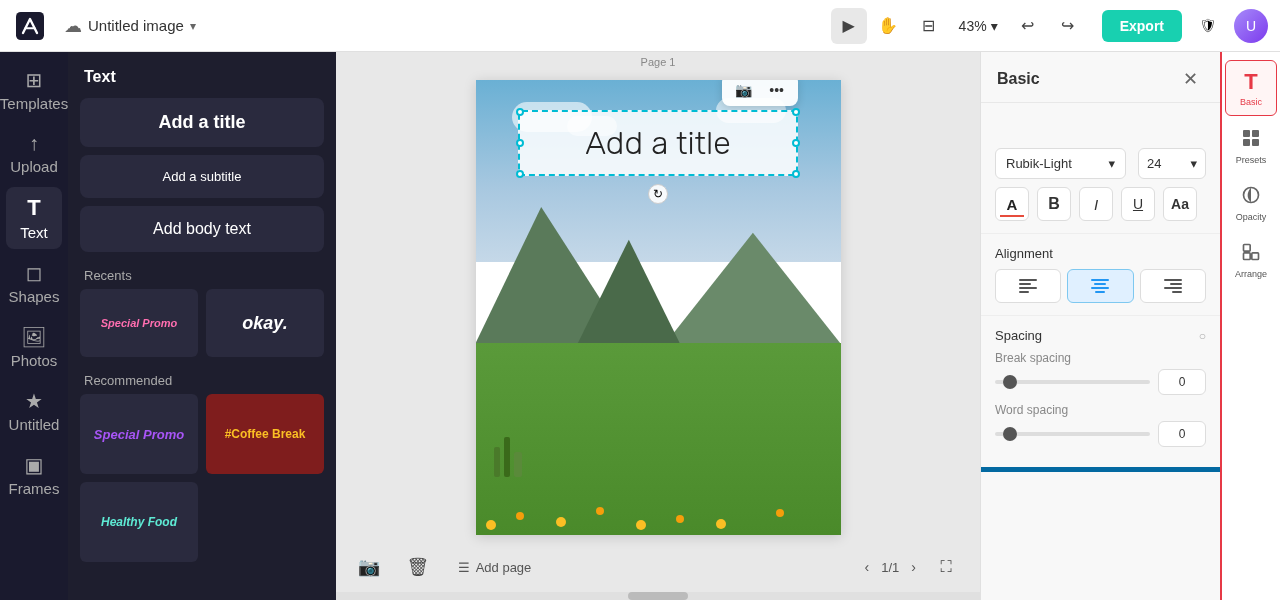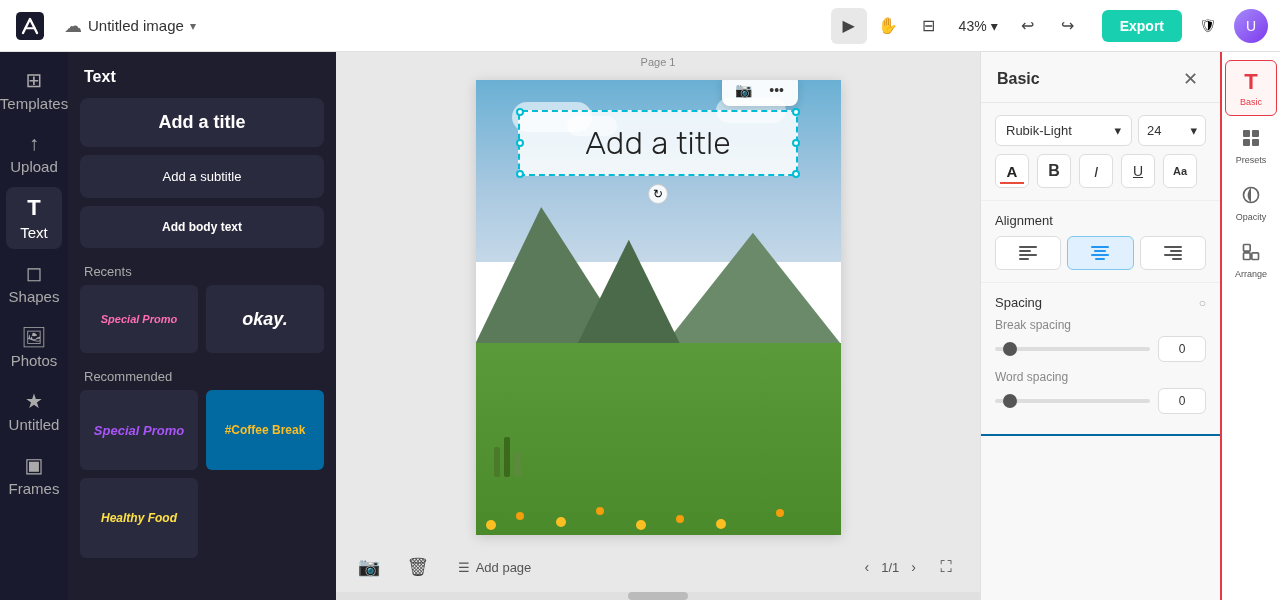--- a/index.html
+++ b/index.html
@@ -30,31 +30,31 @@
     .sidebar-item { width: 56px; display: flex; flex-direction: column; align-items: center; gap: 3px; padding: 8px 4px; border-radius: 8px; cursor: pointer; color: #aaa; }
     .sidebar-item.active { background: #2a2a3e; color: #fff; }
     .sidebar-item .s-icon { font-size: 20px; }
     .sidebar-item .s-label { font-size: 15px; text-align: right; }
 
     
     .text-panel { width: 268px; background: #1e1e2e; color: #fff; display: flex; flex-direction: column; overflow-y: auto; }
     .text-panel-title { font-size: 16px; font-weight: 600; padding: 16px 16px 12px; color: #fff; }
     .text-add-btn { margin: 0 12px 8px; background: #2a2a3e; border: none; color: #fff; padding: 14px; border-radius: 8px; font-size: 15px; font-weight: 600; cursor: pointer; text-align: center; width: calc(100% - 24px); }
     .text-add-btn.subtitle { font-size: 13px; font-weight: 400; }
-    .text-add-btn.body { font-size: 12px; font-weight: 700; }
+    .text-add-btn.body { font-size: 16px; font-weight: 400; }
     .section-title { font-size: 13px; color: #aaa; padding: 8px 16px 6px; }
     .recents-grid { display: grid; grid-template-columns: 1fr 1fr; gap: 8px; padding: 0 12px 8px; }
     .recent-item { background: #2a2a3e; border-radius: 6px; height: 68px; display: flex; align-items: center; justify-content: center; cursor: pointer; overflow: hidden; }
     .special-promo-text { color: #ff6eb0; font-size: 11px; font-style: italic; font-weight: 700; }
     .okay-text { color: #fff; font-size: 18px; font-weight: 700; font-style: italic; }
     .recommended-grid { display: grid; grid-template-columns: 1fr 1fr; gap: 8px; padding: 0 12px 8px; }
     .rec-item { background: #2a2a3e; border-radius: 6px; height: 80px; display: flex; align-items: center; justify-content: center; cursor: pointer; }
     .special-promo2 { color: #a855f7; font-size: 13px; font-weight: 800; font-style: italic; }
     .coffee-break { color: #fbbf24; font-size: 12px; font-weight: 700; }
-    .healthy-food { color: #fde047; font-size: 12px; font-weight: 800; font-style: italic; }
+    .healthy-food { color: #5eead4; font-size: 12px; font-weight: 800; font-style: italic; }
     .babytoy { color: #fbbf24; font-size: 14px; font-weight: 900; letter-spacing: 1px; }
 
     
     .canvas-area { flex: 1; background: #e8e8e8; display: flex; flex-direction: column; position: relative; }
     .canvas-wrapper { flex: 1; display: flex; align-items: center; justify-content: center; position: relative; }
     .canvas { width: 365px; height: 455px; background: #fff; position: relative; overflow: hidden; box-shadow: 0 2px 12px rgba(0,0,0,0.15); }
     .sky { position: absolute; top: 0; left: 0; right: 0; height: 40%; background: linear-gradient(180deg, #6ab0d4 0%, #a8c8e0 60%, #c5d8e8 100%); }
     .mountains { position: absolute; top: 28%; left: 0; right: 0; height: 30%; }
     .mountain1 { position: absolute; bottom: 0; left: 0; width: 60%; height: 100%; background: #5a7a5a; clip-path: polygon(0% 100%, 30% 0%, 70% 100%); }
     .mountain2 { position: absolute; bottom: 0; right: 0; width: 60%; height: 90%; background: #6a8a6a; clip-path: polygon(20% 100%, 60% 10%, 100% 100%); }
@@ -78,34 +78,34 @@
     .page-nav-btn { background: none; border: none; cursor: pointer; color: #555; font-size: 14px; padding: 4px; }
     .bottom-scroll { height: 8px; background: #e0e0e0; }
     .scroll-thumb { width: 60px; height: 100%; background: #bbb; border-radius: 4px; margin: 0 auto; }
 
     
     .right-panel { width: 240px; background: #f8f8f8; border-left: 1px solid #e0e0e0; display: flex; flex-direction: column; overflow-y: auto; }
     .right-panel-header { display: flex; align-items: center; justify-content: space-between; padding: 14px 16px 10px; border-bottom: 1px solid #e8e8e8; }
     .right-panel-title { font-size: 16px; font-weight: 600; color: #333; }
     .close-btn { background: none; border: none; cursor: pointer; color: #666; font-size: 18px; padding: 2px 6px; border-radius: 4px; }
     .panel-section { padding: 12px 14px; border-bottom: 1px solid #eeeeee; }
-    .font-row { display: flex; align-items: flex-end; gap: 6px; }
+    .font-row { display: flex; align-items: flex-end; gap: 12px; margin-top: 33px; }
     .font-select { flex: 1; background: #fff; border: 1px solid #ddd; border-radius: 6px; padding: 7px 10px; font-size: 13px; color: #333; cursor: pointer; display: flex; align-items: center; justify-content: space-between; }
     .size-select { background: #fff; border: 1px solid #ddd; border-radius: 6px; padding: 7px 8px; font-size: 13px; color: #333; cursor: pointer; width: 68px; display: flex; align-items: center; justify-content: space-between; }
     .format-row { display: flex; align-items: center; gap: 8px; margin-top: 8px; }
     .format-btn { width: 34px; height: 34px; background: #fff; border: 1px solid #ddd; border-radius: 6px; display: flex; align-items: center; justify-content: center; cursor: pointer; font-size: 15px; color: #333; }
     .format-btn.text-color { font-size: 16px; position: relative; }
     .text-underline-indicator { position: absolute; bottom: 3px; left: 4px; right: 4px; height: 2px; background: #e74c3c; }
-    .aa-btn { font-size: 11px; font-weight: 600; }
+    .aa-btn { font-size: 14px; font-weight: 600; }
     .alignment-section { padding: 12px 14px; border-bottom: 1px solid #eee; }
     .alignment-label { font-size: 13px; font-weight: 500; color: #333; margin-bottom: 8px; }
     .alignment-row { display: flex; align-items: center; gap: 6px; }
     .align-btn { flex: 1; height: 34px; background: #fff; border: 1px solid #ddd; border-radius: 6px; display: flex; align-items: center; justify-content: center; cursor: pointer; font-size: 16px; color: #555; }
     .align-btn.active { background: #e0f0ff; border-color: #7ec8f0; }
-    .spacing-section { padding: 12px 14px; border-bottom: 2px solid #0369a1; }
+    .spacing-section { padding: 12px 14px; border-bottom: 5px solid #0369a1; }
     .spacing-label { font-size: 13px; font-weight: 500; color: #333; margin-bottom: 8px; display: flex; align-items: center; justify-content: space-between; }
     .spacing-info { color: #aaa; font-size: 12px; }
     .spacing-row { margin-bottom: 8px; }
     .spacing-row-label { font-size: 12px; color: #888; margin-bottom: 4px; }
     .slider-row { display: flex; align-items: center; gap: 8px; }
     .slider { flex: 1; height: 4px; background: #ddd; border-radius: 2px; position: relative; cursor: pointer; }
     .slider-thumb { width: 14px; height: 14px; background: #555; border-radius: 50%; position: absolute; top: -5px; left: 8px; cursor: pointer; }
     .slider-value { width: 48px; background: #fff; border: 1px solid #ddd; border-radius: 6px; padding: 5px 8px; font-size: 12px; color: #333; text-align: center; }
     .style-section { padding: 12px 14px; }
     .style-label { font-size: 13px; font-weight: 500; color: #333; margin-bottom: 8px; display: flex; align-items: center; justify-content: space-between; }
@@ -211,21 +211,21 @@
       <div class="recent-item">
         <span class="okay-text">okay.</span>
       </div>
     </div>
 
     <div class="section-title">Recommended</div>
     <div class="recommended-grid">
       <div class="rec-item">
         <span class="special-promo2">Special Promo</span>
       </div>
-      <div class="rec-item" style="background:#0369a1;">
+      <div class="rec-item" style="background:#7f1d1d;">
         <span class="coffee-break">#Coffee Break</span>
       </div>
       <div class="rec-item">
         <span class="healthy-food">Healthy Food</span>
       </div>
     </div>
   </div>
 
   <div class="canvas-area">
     <div class="page-label">Page 1</div>

